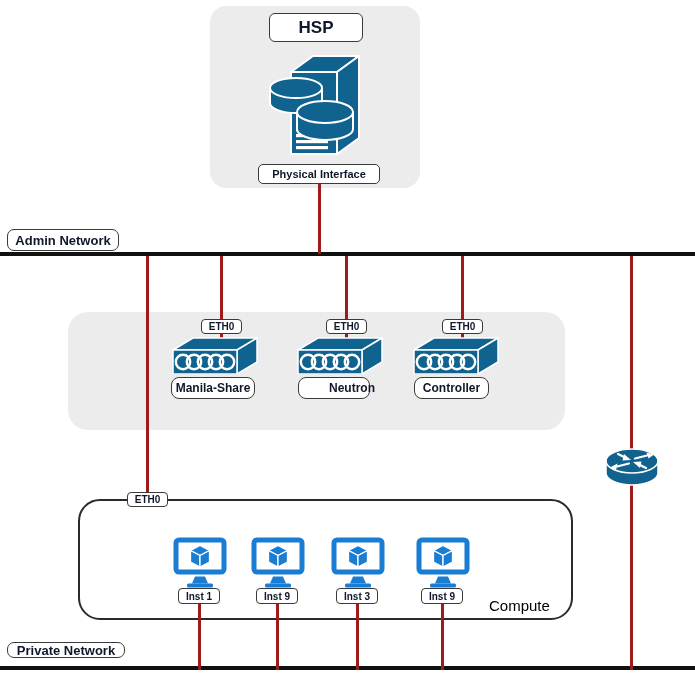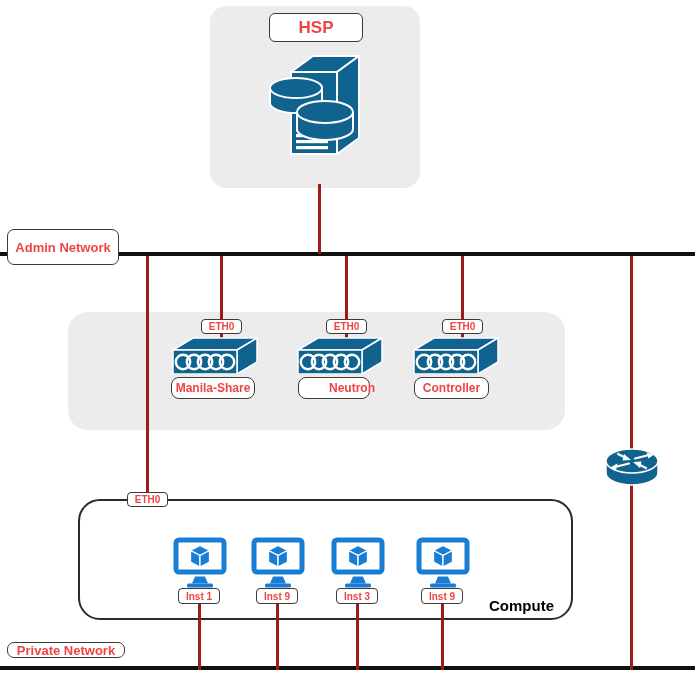--- a/index.html
+++ b/index.html
@@ -6,26 +6,26 @@
   .canvas{position:relative;width:695px;height:680px;background:#fff;overflow:hidden;
           font-family:"Liberation Sans",sans-serif;}
   .gbox{position:absolute;background:#ececec;border-radius:18px;z-index:1;}
   .hline{position:absolute;left:0;width:695px;height:4px;background:#111;z-index:2;}
   .vline{position:absolute;width:3px;background:#9e1b1b;z-index:3;}
   .vline.front{z-index:6;}
   .wbox{position:absolute;background:#fff;border:2px solid #2b2b2b;border-radius:22px;
         box-sizing:border-box;z-index:4;}
   .lbl{position:absolute;background:#fff;border:1.5px solid #3a3a3a;border-radius:7px;
        display:flex;align-items:center;justify-content:center;font-weight:bold;
-       color:#ef4444;font-size:13px;z-index:7;box-sizing:border-box;white-space:nowrap;}
+       color:#0f172a;font-size:13px;z-index:7;box-sizing:border-box;white-space:nowrap;}
   .lbl.big{font-size:17px;border-radius:6px;}
   .lbl.md{font-size:12px;border-radius:8px;}
   .lbl.sm{font-size:10px;border-radius:4px;border-width:1.3px;}
   .icon{position:absolute;z-index:6;}
-  .caption{position:absolute;font-weight:bold;font-size:15px;color:#000;z-index:7;}
+  .caption{position:absolute;font-weight:normal;font-size:15px;color:#000;z-index:7;}
 </style>
 </head>
 <body>
 
 <div class="canvas">
 
   <div class="gbox" style="left:210px;top:6px;width:210px;height:182px;border-radius:16px;"></div>
   <div class="gbox" style="left:68px;top:312px;width:497px;height:118px;border-radius:20px;"></div>
 
   <div class="hline" style="top:252px;"></div>
@@ -60,22 +60,23 @@
       <rect x="33" y="96" width="32" height="3.2"></rect>
     </g>
     <g fill="#11638f" stroke="#fff" stroke-width="2">
       <path d="M7,38 L7,53 A26,10 0 0 0 59,53 L59,38"></path>
       <ellipse cx="33" cy="38" rx="26" ry="10"></ellipse>
       <path d="M34,62 L34,79 A28,11 0 0 0 90,79 L90,62"></path>
       <ellipse cx="62" cy="62" rx="28" ry="11"></ellipse>
     </g>
   </svg>
 
+  <div class="lbl sm" style="left:258px;top:164px;width:122px;height:20px;font-size:11px;border-radius:5px;">Physical Interface</div>
 
-  <div class="lbl" style="left:7px;top:229px;width:112px;height:36px;">Admin Network</div>
+  <div class="lbl" style="left:7px;top:229px;width:112px;height:22px;">Admin Network</div>
   <div class="lbl" style="left:7px;top:642px;width:118px;height:16px;">Private Network</div>
 
   <div class="lbl sm" style="left:201px;top:319px;width:41px;height:15px;">ETH0</div>
   <div class="lbl sm" style="left:326px;top:319px;width:41px;height:15px;">ETH0</div>
   <div class="lbl sm" style="left:442px;top:319px;width:41px;height:15px;">ETH0</div>
 
   <svg class="icon" style="left:171px;top:336px;" width="88" height="38" viewBox="0 0 88 38">
     <g fill="#11638f" stroke="#fff" stroke-width="1.5" stroke-linejoin="round">
       <polygon points="2,14 66,14 86,2 22,2"></polygon>
       <polygon points="66,14 86,2 86,26 66,38"></polygon>

